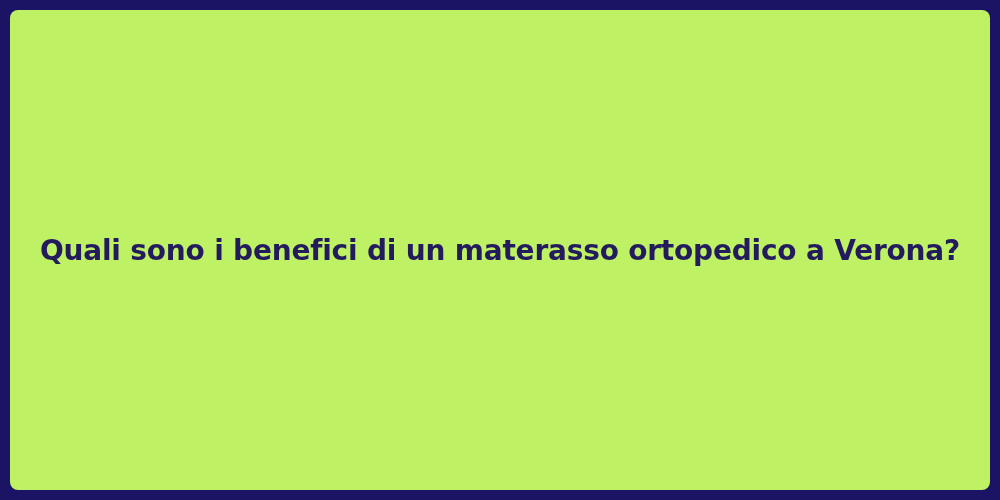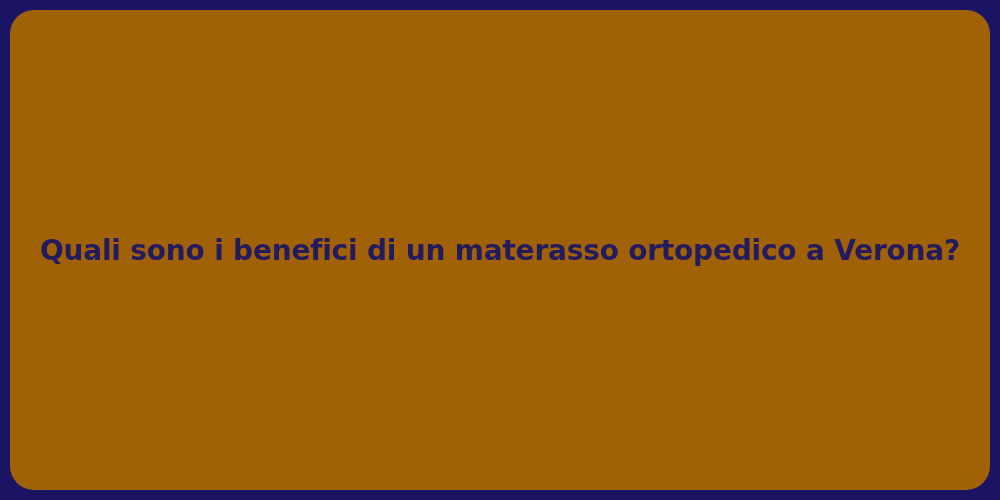--- a/index.html
+++ b/index.html
@@ -52,18 +52,18 @@
     text-align: center;
     white-space: nowrap;
     -webkit-font-smoothing: antialiased;
   }
 </style>
 </head>
 <body>
 
 <div id="page-frame" style="background: rgb(27, 20, 100);">
 
-  <div id="question-card" style="background: #a16207; border-radius: 24px;">
+  <div id="question-card" style="background: #bef264; border-radius: 8px;">
 
     <h1 id="question-title" style="color: rgb(36, 27, 94); font-size: 28px;">Quali sono i benefici di un materasso ortopedico a Verona?</h1>
 
   </div>
 </div>
 
 </body></html>

